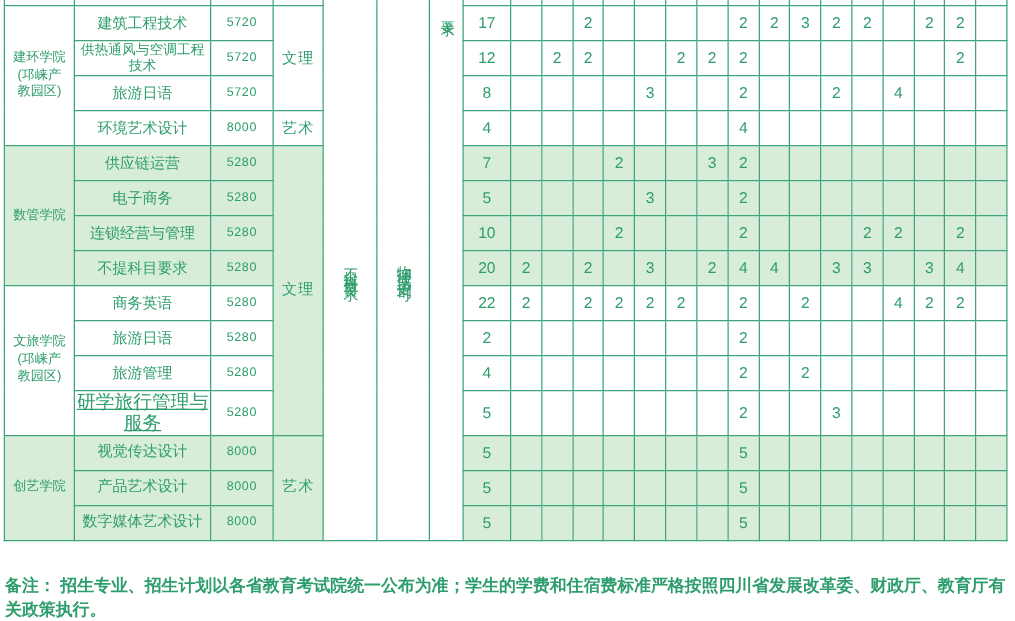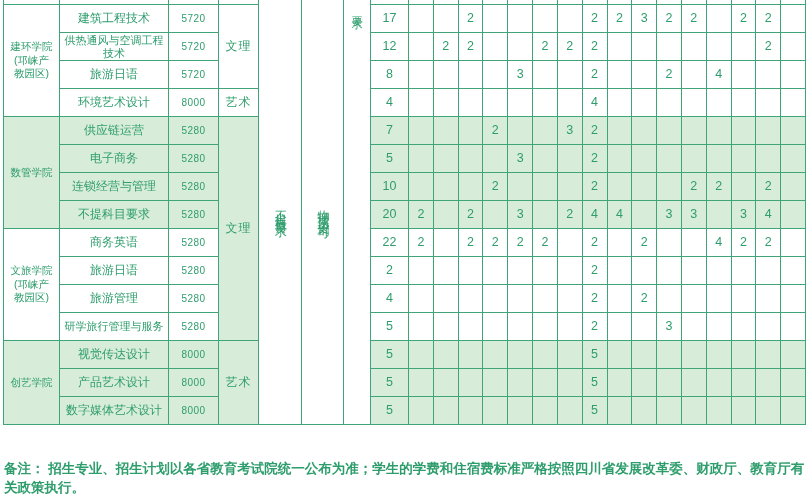--- a/index.html
+++ b/index.html
@@ -15,21 +15,21 @@
   .plan td{border:1px solid var(--gb);padding:0;text-align:center;vertical-align:middle;
            color:var(--gt);font-size:12px;background:#fff;overflow:hidden;line-height:1.15;}
   .plan tr.cut td{border-top:none;height:4px;}
   .plan tr.r{height:28px;}
   .plan tr.sg td{background:var(--shade);}
   .plan td.wcell{background:#fff;}
 
   .plan td.college{font-size:10.5px;line-height:1.32;}
   .plan td.major{font-size:12px;margin-top:40px;}
   .plan td.major.fs9{font-size:11px;}
-  .plan td.major.fs11{font-size:11px;}
+  .plan td.major.fs11{font-size:15px;text-decoration:underline;}
   .plan td.tuition{font-size:10px;letter-spacing:0.5px;}
   .plan td.cat{font-size:12px;letter-spacing:1px;}
   .plan td.n{font-size:12.5px;}
 
   .vtext{writing-mode:vertical-rl;text-orientation:upright;display:inline-block;
          font-size:12px;letter-spacing:3px;color:var(--gt);}
   td.reqtall{vertical-align:middle;}
   td.reqcut{vertical-align:top;}
   td.reqcut .vtext{font-size:11px;letter-spacing:1px;margin-top:-2px;}
 

